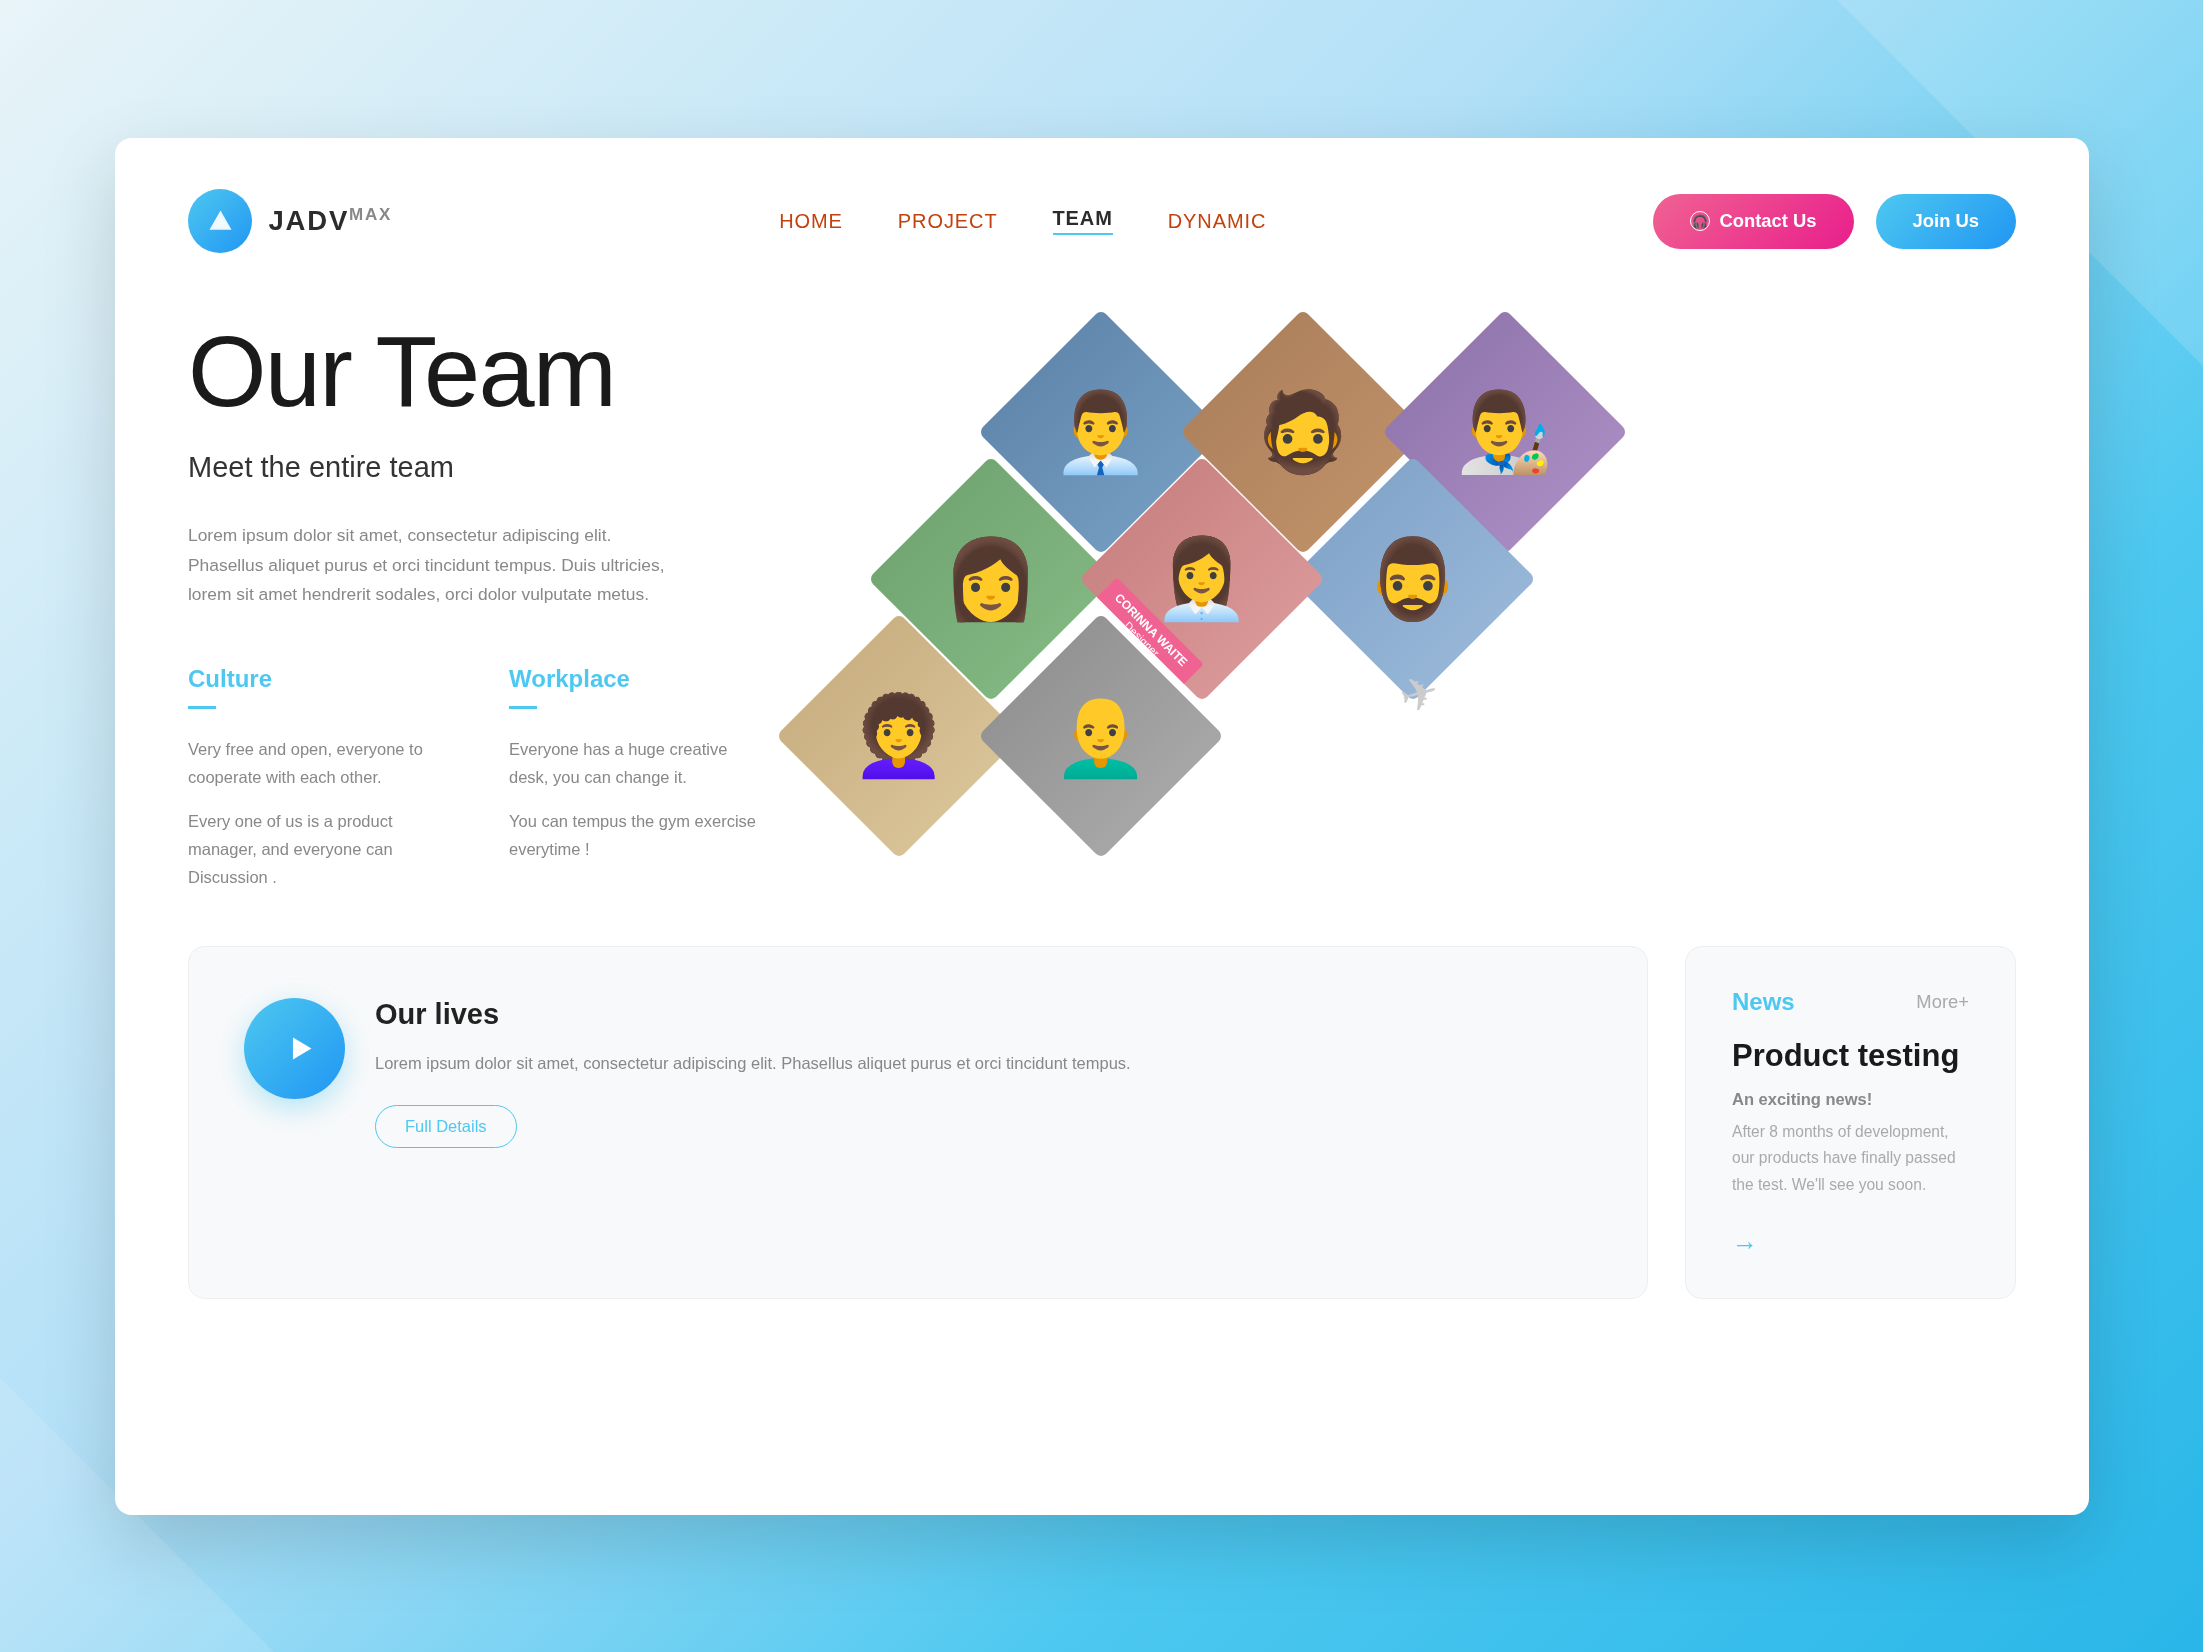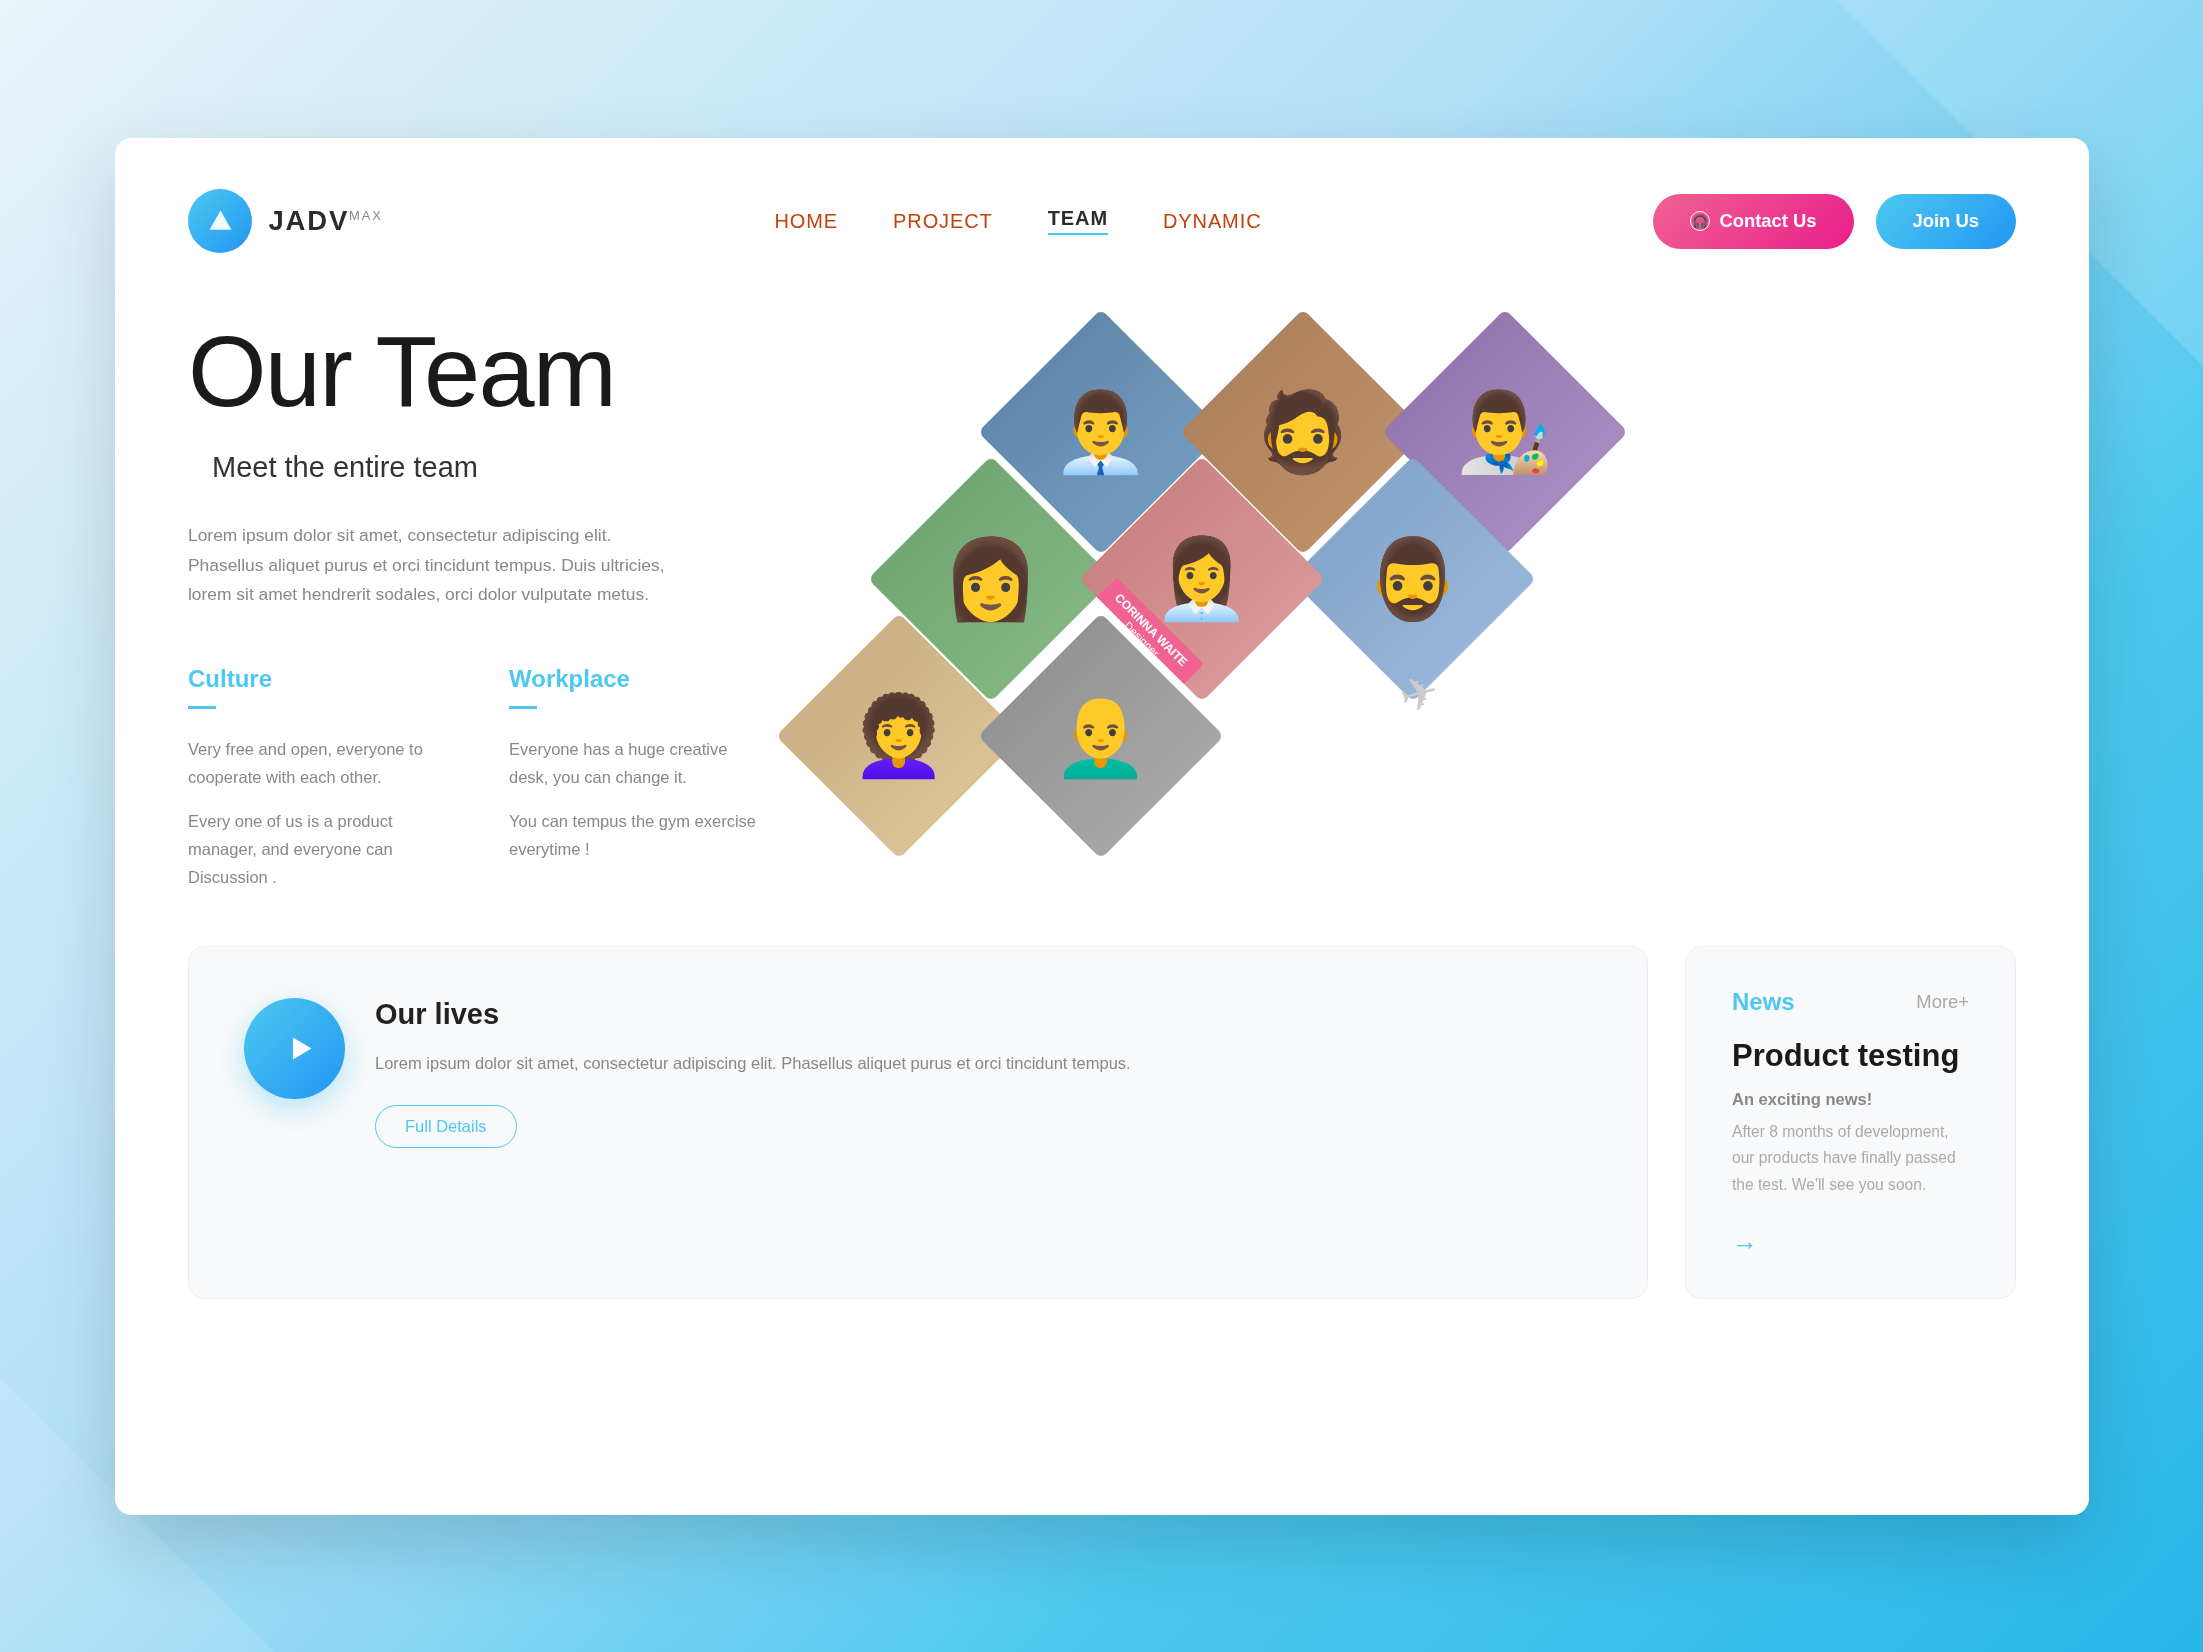--- a/index.html
+++ b/index.html
@@ -70,22 +70,22 @@
       width: 33px;
       height: 33px;
     }
     .logo-text {
       font-size: 27.5px;
       font-weight: 700;
       color: #2c2c2c;
       letter-spacing: 1.8px;
     }
     .logo-max {
-      font-size: 13px;
-      font-weight: 400;
+      font-size: 17px;
+      font-weight: 700;
       color: #888;
       vertical-align: super;
     }
     .nav-links {
       display: flex;
       gap: 55px;
       align-items: center;
     }
     .nav-link {
       font-size: 20px;
@@ -155,21 +155,20 @@
       color: #1a1a1a;
       line-height: 1.05;
       margin-bottom: 27.5px;
       letter-spacing: -1.8px;
     }
     .hero-subtitle {
       font-size: 29px;
       color: #333;
       font-weight: 400;
       margin-bottom: 37px;
-      margin-left: 24px;
     }
     .hero-desc {
       font-size: 17.4px;
       color: #888;
       line-height: 1.7;
       max-width: 496px;
       margin-bottom: 55px;
     }
     .features-row {
       display: flex;

